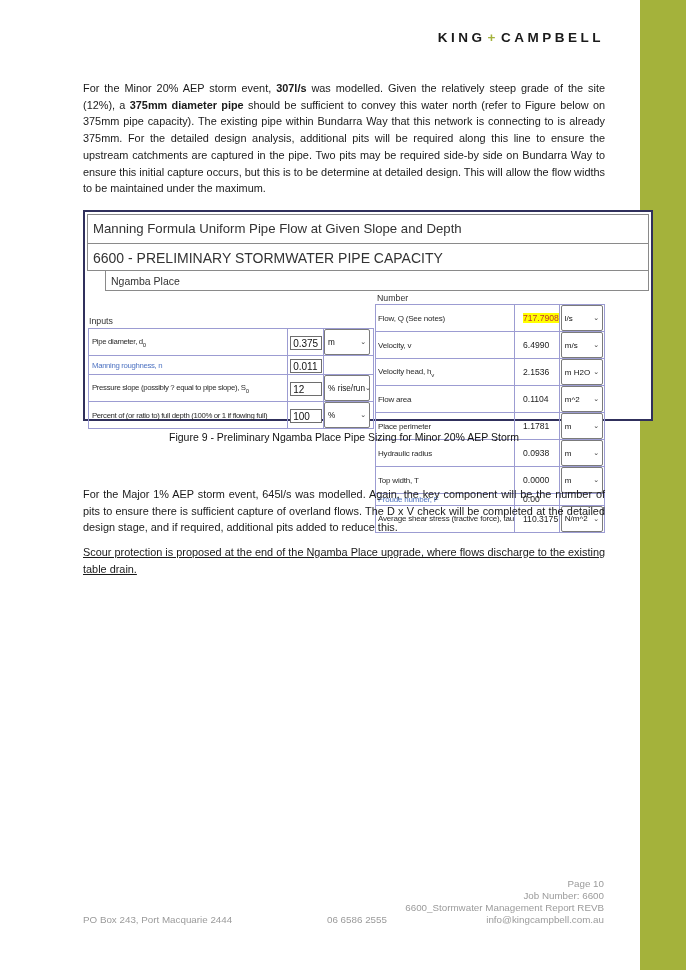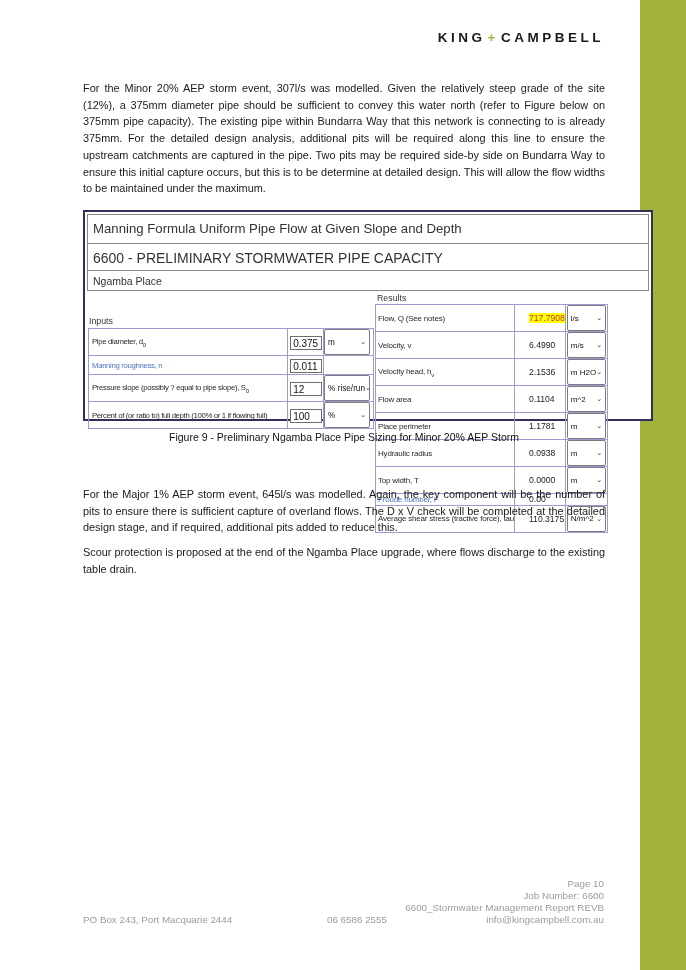--- a/index.html
+++ b/index.html
@@ -25,39 +25,39 @@
     font-size:13.5px; font-weight:700; letter-spacing:3.5px; color:#1a1a1a;
     white-space:nowrap;
   }
   .logo .plus { color:var(--accent-green); font-weight:700; padding:0 2px; }
   .body-par {
     position:absolute; left:83px; width:522px;
     font-size:10.9px; line-height:16.7px; text-align:justify; color:#1a1a1a;
   }
   .p1 { top:80px; }
   .p2 { top:486px; }
-  .p3 { top:544px; }
-  .body-par b { font-weight:400; }
+  .p3 { top:544px;text-decoration:underline; }
+  .body-par b { font-weight:700; }
 
   
   .calc {
     position:absolute; left:83px; top:210px; width:570px; height:211px;
     border:2px solid #30305c; background:#fff; padding:2px; color:#2b2b2b;
   }
   .calc-title {
     border:1px solid #8a8a8a; height:30px; padding:6px 0 0 5px;
     font-size:13.2px; color:#333;
   }
   .calc-heading {
     border:1px solid #8a8a8a; margin-top:-1px; height:28px; padding:6px 0 0 5px;
     font-size:14px; color:#333;
   }
   .calc-sub {
     border:1px solid #8a8a8a; margin-top:-1px; height:21px; padding:4px 0 0 5px;
-    font-size:10.5px; color:#333;
+    font-size:10.5px; color:#333;margin-left:18px;
   }
   .calc-body { position:relative; height:124px; }
   .sec-label { position:absolute; font-size:8.8px; color:#333; }
   .results-label { left:290px; top:2px; }
   .inputs-label { left:2px; top:25px; }
 
   .grid { position:absolute; border-collapse:collapse; display:table; }
   .grid .row { display:table-row; }
   .grid .cell {
     display:table-cell; border:1px solid var(--peri); vertical-align:middle;
@@ -71,21 +71,21 @@
   .inp-table .val { width:36px; }
   .inp-table .unit { width:50px; }
   .ibox {
     display:inline-block; width:32px; height:14px; margin-left:2px; padding:1px 0 0 2px;
     border:1px solid #6e6e6e; background:#fff; font-size:10px; color:#111;
   }
   
   .res-table { left:288px; top:13px; width:230px; }
   .res-table .row { height:11.5px; }
   .res-table .lbl { width:134px; font-size:8px; letter-spacing:-0.2px; padding-left:2px; }
-  .res-table .val { width:42px; font-size:8.6px; padding-left:14px; color:#222; }
+  .res-table .val { width:42px; font-size:8.6px; padding-left:8px; color:#222; }
   .res-table .unit { width:54px; padding:0 1px; }
   .hl { display:inline-block; width:100%; background:var(--highlight-bg); color:var(--highlight-text); }
   .link { color:var(--link-blue); }
   sub { font-size:6px; }
 
   .sel {
     display:inline-flex; width:100%; height:11px; align-items:center; justify-content:space-between;
     border:1px solid #7b7b7b; border-radius:2px; background:#fff; padding:12px 3px;
     font-size:8px; color:#111;
   }
@@ -148,21 +148,21 @@
         <div class="row">
           <div class="cell lbl"><span>Percent of (or ratio to) full depth (100% or 1 if flowing full)</span></div>
           <div class="cell val"><span class="ibox">100</span></div>
           <div class="cell unit"><span class="sel">
                 <span>%</span>
                 <span class="chev">⌄</span>
               </span></div>
         </div>
       </div>
 
-      <div class="sec-label results-label">Results</div>
+      <div class="sec-label results-label">Number</div>
 
       <div class="grid res-table">
         <div class="row">
           <div class="cell lbl"><span>Flow, Q (See notes)</span></div>
           <div class="cell val"><span class="hl">717.7908</span></div>
           <div class="cell unit"><span class="sel">
                 <span>l/s</span>
                 <span class="chev">⌄</span>
               </span></div>
         </div>

